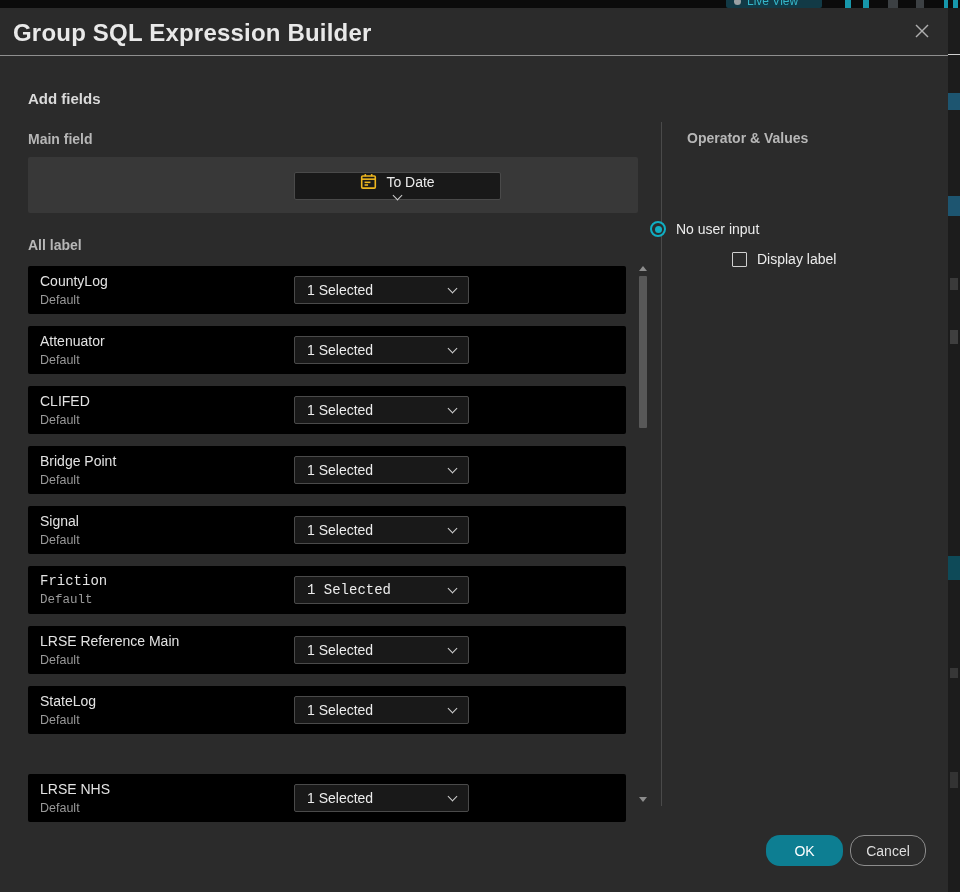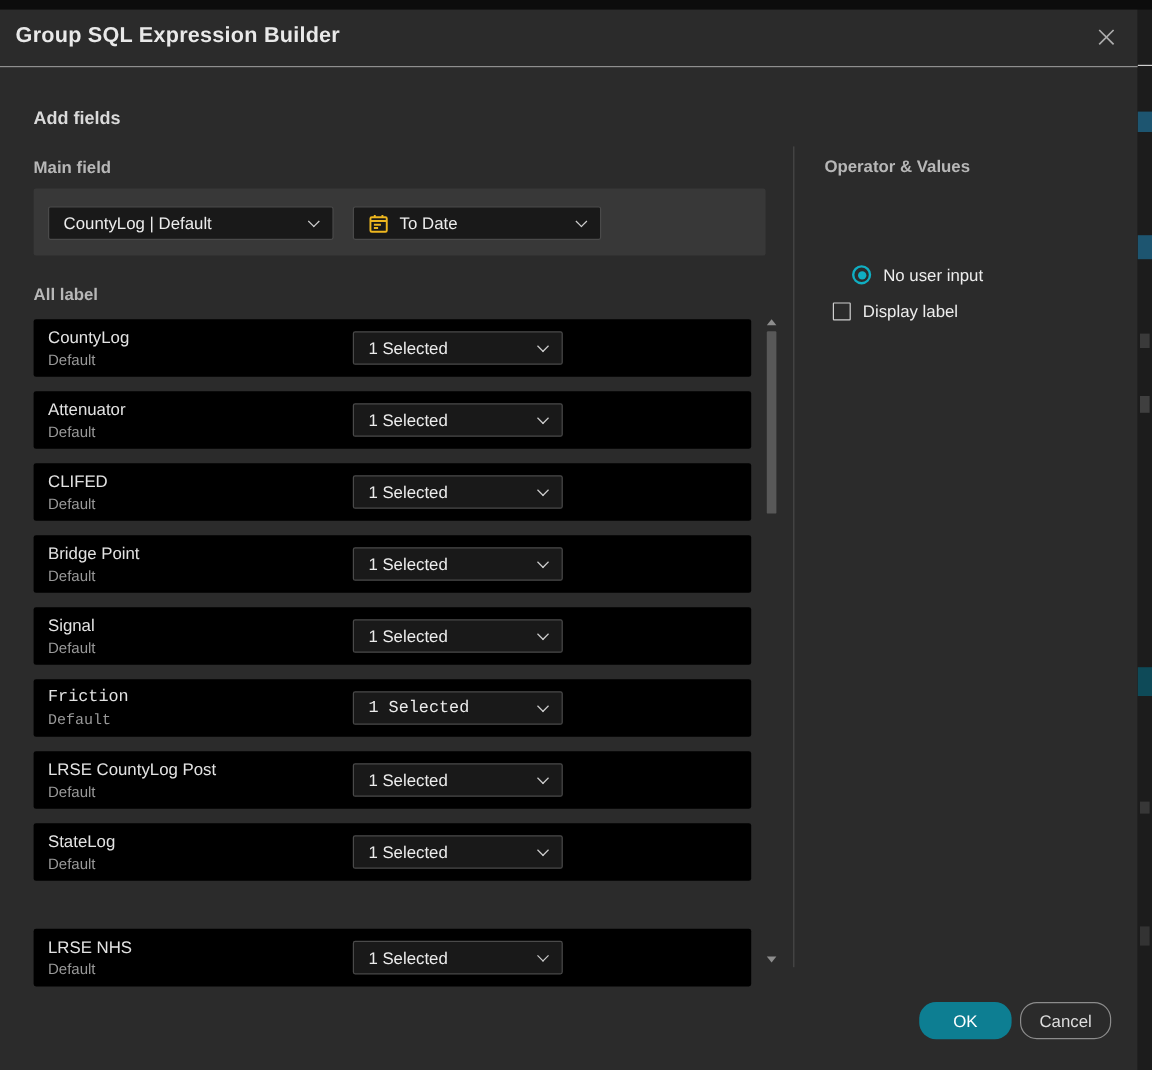--- a/index.html
+++ b/index.html
@@ -21,74 +21,86 @@
   .live-text{color:var(--live-teal);font-size:12px;margin-top:10px;white-space:nowrap;}
   .bar{position:absolute;top:0;height:8px;}
   .bar.teal{background:#1797ab;}
   .bar.gray{background:#3c4043;}
   .rightstrip{position:absolute;left:948px;top:8px;width:12px;height:884px;background:#1c1c1c;}
   .rs{position:absolute;left:0;width:12px;}
 
   
   .dialog{position:absolute;left:0;top:8px;width:948px;height:884px;background:#2b2b2b;}
   .dlg-header{position:absolute;left:0;top:0;width:948px;height:48px;border-bottom:1px solid #8f8f8f;}
-  .dlg-title{position:absolute;left:13px;top:11px;font-size:18px;font-weight:700;color:#e9e9e9;letter-spacing:.2px;}
+  .dlg-title{position:absolute;left:13px;top:11px;font-size:24px;font-weight:700;color:#e9e9e9;letter-spacing:.2px;}
   .close-btn{position:absolute;right:12px;top:9px;width:28px;height:28px;background:transparent;border:none;
     display:flex;align-items:center;justify-content:center;cursor:pointer;}
   .close-btn svg{stroke:#aeaeae;stroke-width:1.4;}
 
   .h-add{position:absolute;left:28px;top:82px;font-size:15px;font-weight:700;color:#dadada;}
   .h-sub{position:absolute;font-size:14px;font-weight:700;color:#b7b7b7;}
 
   
   .main-box{position:absolute;left:28px;top:149px;width:610px;height:56px;background:#383838;border-radius:2px;}
   .select{display:flex;align-items:center;justify-content:space-between;background:#191919;
     border:1px solid #4a4a4a;border-radius:2px;color:#ececec;font-size:14px;padding:0 12px;cursor:pointer;}
   .select .lbl{display:flex;align-items:center;gap:9px;white-space:nowrap;overflow:hidden;}
   .chev{width:7px;height:7px;border-right:1.5px solid #cfcfcf;border-bottom:1.5px solid #cfcfcf;
     transform:rotate(45deg);margin-top:-4px;flex:0 0 auto;}
   .sel-a{position:absolute;left:12px;top:15px;width:238px;height:28px;}
-  .sel-b{position:absolute;left:266px;top:15px;width:207px;height:28px;}
+  .sel-b{position:absolute;left:266px;top:15px;width:207px;height:28px;flex-direction:column;}
 
   
   .row{position:absolute;left:28px;width:598px;height:48px;background:#000000;border-radius:2px;}
   .row-name{position:absolute;left:12px;top:7px;font-size:14px;color:#e3e3e3;}
   .row-sub{position:absolute;left:12px;top:27px;font-size:12.5px;color:#999999;}
   .row-sel{position:absolute;left:266px;top:10px;width:175px;height:28px;}
 
   
   .sb-thumb{position:absolute;left:639px;top:268px;width:8px;height:152px;background:#585858;border-radius:1px;}
   .sb-up{position:absolute;left:639px;top:258px;width:0;height:0;
     border-left:4px solid transparent;border-right:4px solid transparent;border-bottom:5px solid #8d8d8d;}
   .sb-down{position:absolute;left:639px;top:789px;width:0;height:0;
     border-left:4px solid transparent;border-right:4px solid transparent;border-top:5px solid #8d8d8d;}
 
   .vdivider{position:absolute;left:661px;top:114px;width:1px;height:684px;background:#4a4a4a;}
 
   
   .op-select{position:absolute;left:687px;top:151px;width:239px;height:27px;}
-  .radio-line{position:absolute;left:710px;top:213px;display:flex;align-items:flex-end;gap:10px;cursor:pointer;}
+  .radio-line{position:absolute;left:650px;top:213px;display:flex;align-items:flex-end;gap:10px;cursor:pointer;}
   .radio{width:16px;height:16px;border-radius:50%;border:2px solid var(--radio-teal);
     display:flex;align-items:center;justify-content:center;background:#2b2b2b;}
   .radio .dot{width:7px;height:7px;border-radius:50%;background:var(--radio-teal);}
-  .check-line{position:absolute;left:694px;top:243px;display:flex;align-items:center;gap:10px;cursor:pointer;}
+  .check-line{position:absolute;left:732px;top:243px;display:flex;align-items:center;gap:10px;cursor:pointer;}
   .checkbox{width:15px;height:15px;border:1.5px solid #d0d0d0;border-radius:1px;background:transparent;}
   .ctl-label{font-size:14px;color:#ececec;}
 
   
   .btn{position:absolute;top:827px;height:31px;font-size:14px;font-family:"Liberation Sans",sans-serif;
     border-radius:14px;cursor:pointer;}
   .btn-ok{left:766px;width:77px;background:var(--accent-teal);color:#ffffff;border:none;}
   .btn-cancel{left:850px;width:76px;background:transparent;border:1px solid #8c8c8c;color:#dedede;}
 </style>
 </head>
 <body>
 
 <div class="stage">
 
+  <div class="topstrip">
+    <div class="live-chip">
+      <span class="live-dot"></span>
+      <span class="live-text">Live View</span>
+    </div>
+    <span class="bar teal" style="left:845px;width:6px;"></span>
+    <span class="bar teal" style="left:863px;width:6px;"></span>
+    <span class="bar gray" style="left:888px;width:10px;"></span>
+    <span class="bar gray" style="left:916px;width:8px;"></span>
+    <span class="bar teal" style="left:944px;width:4px;"></span>
+    <span class="bar teal" style="left:953px;width:5px;"></span>
+  </div>
 
   <div class="rightstrip">
     <div class="rs" style="top:46px;height:1px;background:#cfcfcf;"></div>
     <div class="rs" style="top:85px;height:17px;background:#1d5570;"></div>
     <div class="rs" style="top:188px;height:20px;background:#1d5570;"></div>
     <div class="rs" style="top:270px;left:2px;width:8px;height:12px;background:#3a3a3a;"></div>
     <div class="rs" style="top:322px;left:2px;width:8px;height:14px;background:#3f3f3f;"></div>
     <div class="rs" style="top:548px;height:24px;background:#0e4a58;"></div>
     <div class="rs" style="top:660px;left:2px;width:8px;height:10px;background:#373737;"></div>
     <div class="rs" style="top:764px;left:2px;width:8px;height:16px;background:#333333;"></div>
@@ -103,26 +115,20 @@
           <line x1="2" y1="2" x2="14" y2="14"></line>
           <line x1="14" y1="2" x2="2" y2="14"></line>
         </svg>
       </button>
     </div>
 
     <div class="h-add">Add fields</div>
 
     <div class="h-sub" style="left:28px;top:123px;">Main field</div>
     <div class="main-box">
-      <div class="select sel-a">
-        <span class="lbl">
-            <span>CountyLog | Default</span>
-          </span>
-        <span class="chev"></span>
-      </div>
       <div class="select sel-b">
         <span class="lbl">
           <svg width="17" height="17" viewBox="0 0 16 16" fill="none" stroke="var(--calendar-gold)" stroke-width="1.5">
             <rect x="1.6" y="2.8" width="12.8" height="11.4" rx="1"></rect>
             <line x1="1.6" y1="5.8" x2="14.4" y2="5.8"></line>
             <line x1="5" y1="1" x2="5" y2="3"></line>
             <line x1="11" y1="1" x2="11" y2="3"></line>
             <line x1="4.3" y1="8.8" x2="9.8" y2="8.8"></line>
             <line x1="4.3" y1="11.3" x2="7.6" y2="11.3"></line>
           </svg>
@@ -182,21 +188,21 @@
     <div class="row" style="top:558px;font-family:Liberation Mono, monospace;">
       <div class="row-name">Friction</div>
       <div class="row-sub">Default</div>
       <div class="select row-sel">
         <span>1 Selected</span>
         <span class="chev"></span>
       </div>
     </div>
 
     <div class="row" style="top:618px;">
-      <div class="row-name">LRSE CountyLog Post</div>
+      <div class="row-name">LRSE Reference Main</div>
       <div class="row-sub">Default</div>
       <div class="select row-sel">
         <span>1 Selected</span>
         <span class="chev"></span>
       </div>
     </div>
 
     <div class="row" style="top:678px;">
       <div class="row-name">StateLog</div>
       <div class="row-sub">Default</div>

